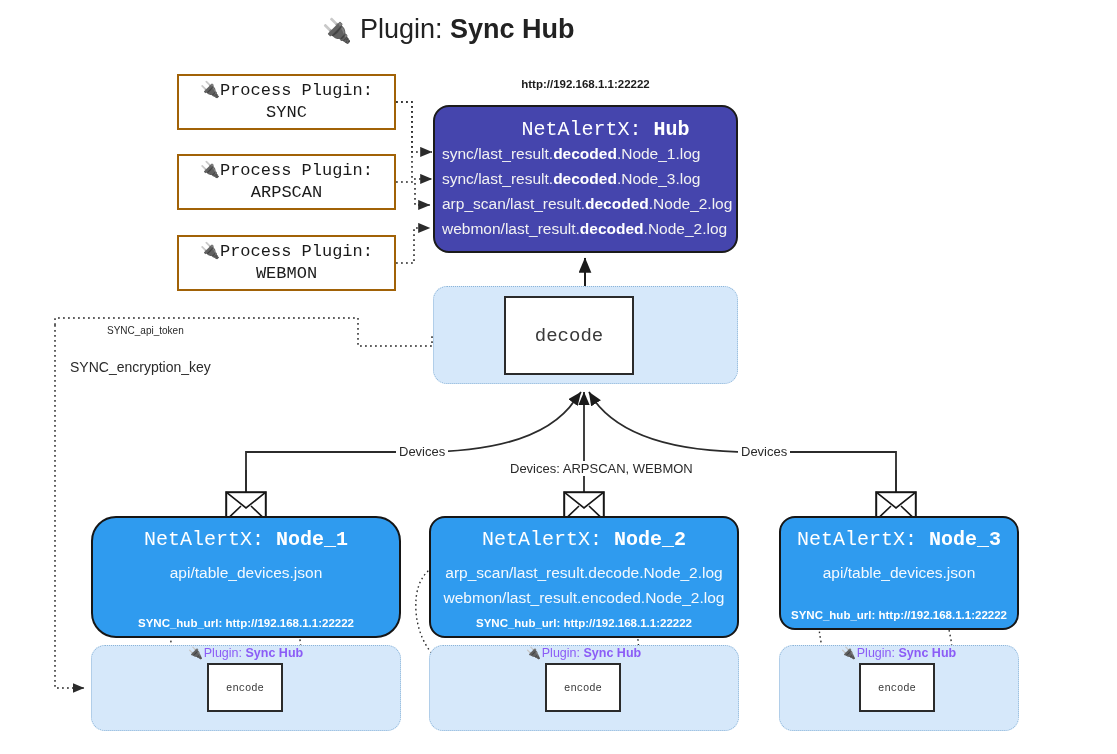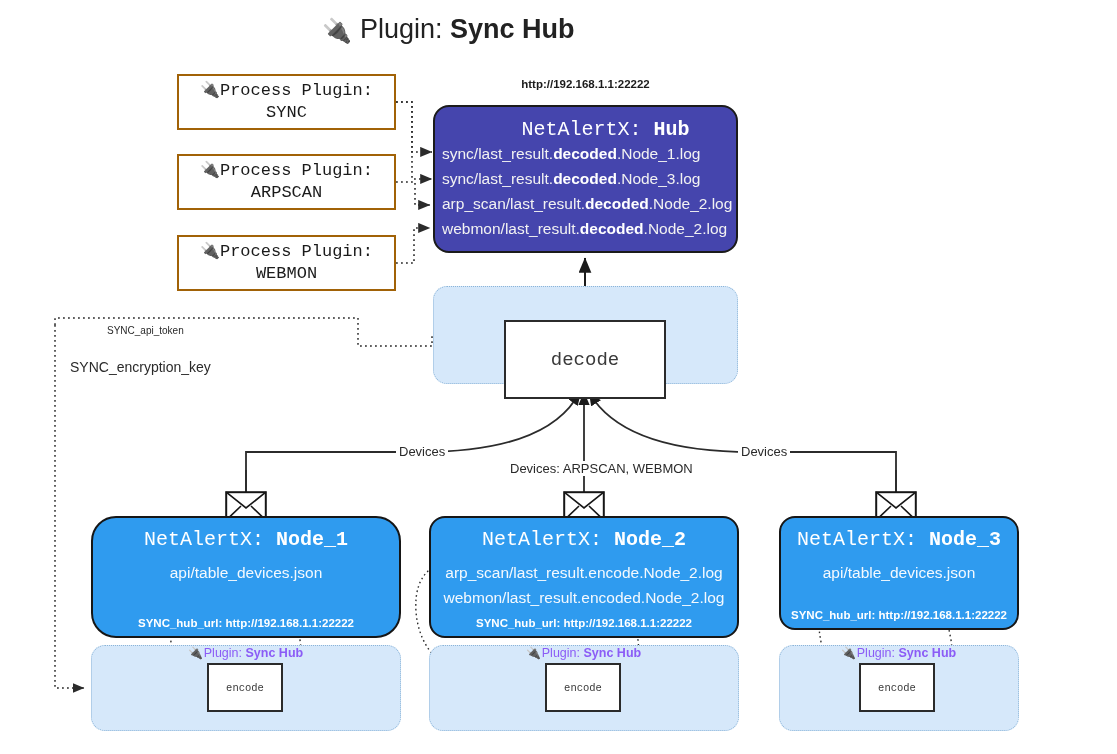--- a/index.html
+++ b/index.html
@@ -275,21 +275,21 @@
       <div class="hub-line">
         <span>arp_scan/last_result.</span><b>decoded</b><span>.Node_2.log</span>
       </div>
       <div class="hub-line">
         <span>webmon/last_result.</span><b>decoded</b><span>.Node_2.log</span>
       </div>
     </div>
   </div>
 
   <div class="plugin-band" style="left:433px; top:286px; width:305px; height:98px;"></div>
-  <div class="white-box decode" style="left:504px; top:296px; width:162px; height:79px;margin-top:24px;">
+  <div class="white-box decode" style="left:504px; top:296px; width:130px; height:79px;">
     <span>decode</span>
   </div>
 
   <div class="edge-label nobg" style="left:104px; top:317px; font-size:10px;margin-top:8px;">SYNC_api_token</div>
   <div class="edge-label nobg" style="left:67px; top:359px; font-size:14px;">SYNC_encryption_key</div>
 
   <div class="edge-label" style="left:396px; top:444px;">Devices</div>
   <div class="edge-label" style="left:507px; top:461px;">Devices: ARPSCAN, WEBMON</div>
   <div class="edge-label" style="left:738px; top:444px;">Devices</div>
 
@@ -319,21 +319,21 @@
     </div>
     <div class="node-foot">SYNC_hub_url: http://192.168.1.1:22222</div>
   </div>
 
   <div class="node-box" style="left:429px; top:516px; width:310px; height:122px;">
     <div class="node-title">
       <span>NetAlertX:</span>
       <span class="strong">Node_2</span>
     </div>
     <div class="node-lines">
-      <div class="node-line">arp_scan/last_result.encode.Node_2.log</div>
+      <div class="node-line">arp_scan/last_result.decode.Node_2.log</div>
       <div class="node-line">webmon/last_result.encoded.Node_2.log</div>
     </div>
     <div class="node-foot">SYNC_hub_url: http://192.168.1.1:22222</div>
   </div>
 
   <div class="node-box" style="left:779px; top:516px; width:240px; height:114px;">
     <div class="node-title">
       <span>NetAlertX:</span>
       <span class="strong">Node_3</span>
     </div>

